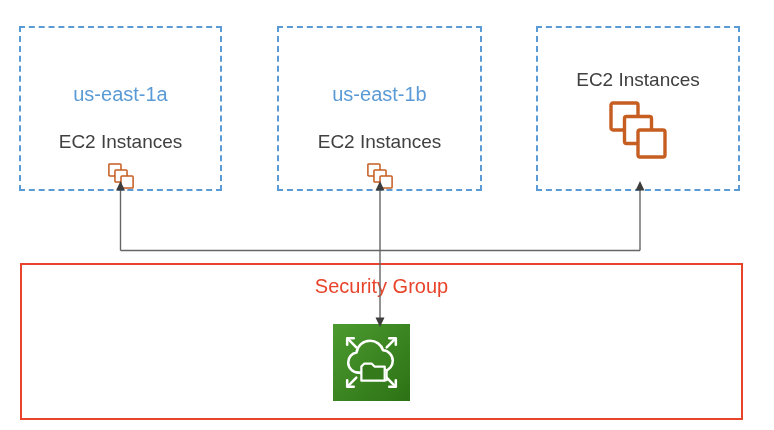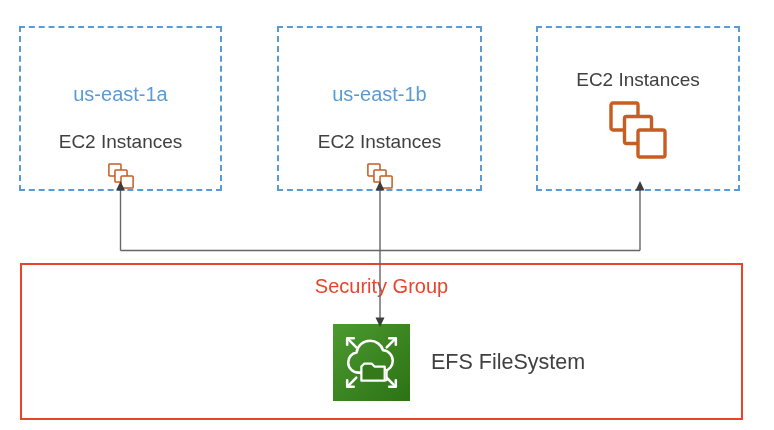--- a/index.html
+++ b/index.html
@@ -178,21 +178,20 @@
         C 15 33 18.5 29 23.2 28.2
         C 24 21.5 29.7 16.5 36.5 16.5
         C 42.5 16.5 47.6 20.4 49.4 25.9
         C 54.8 26.3 59 30.8 59 36.2
         C 59 41.3 55.4 45.5 50.6 46.6
         L 49 48 L 25 48"></path>
 
       <path d="M49 43.5 l4 2 v10 h-4 z" fill="#347A1B" stroke="#ffffff" stroke-width="2" stroke-linejoin="round"></path>
       <path d="M28 56 V42 l3,-3 h7 l3,3 h10 v14 Z" fill="#347A1B" stroke="#ffffff" stroke-width="2.2" stroke-linejoin="round"></path>
     </svg>
-    <div class="efs-label">EFS FileSystem</div>
   </div>
 
   <svg class="connectors" width="774" height="430" viewBox="0 0 774 430">
     <path class="line" d="M120.5 250.5 H640"></path>
     <path class="line" d="M120.5 250.5 V190"></path>
     <path class="line" d="M640 250.5 V190"></path>
     <path class="line" d="M380 190 V319"></path>
     <path class="head" d="M120.5 181 l-4.5 9.5 h9 Z"></path>
     <path class="head" d="M380 181 l-4.5 9.5 h9 Z"></path>
     <path class="head" d="M640 181 l-4.5 9.5 h9 Z"></path>

